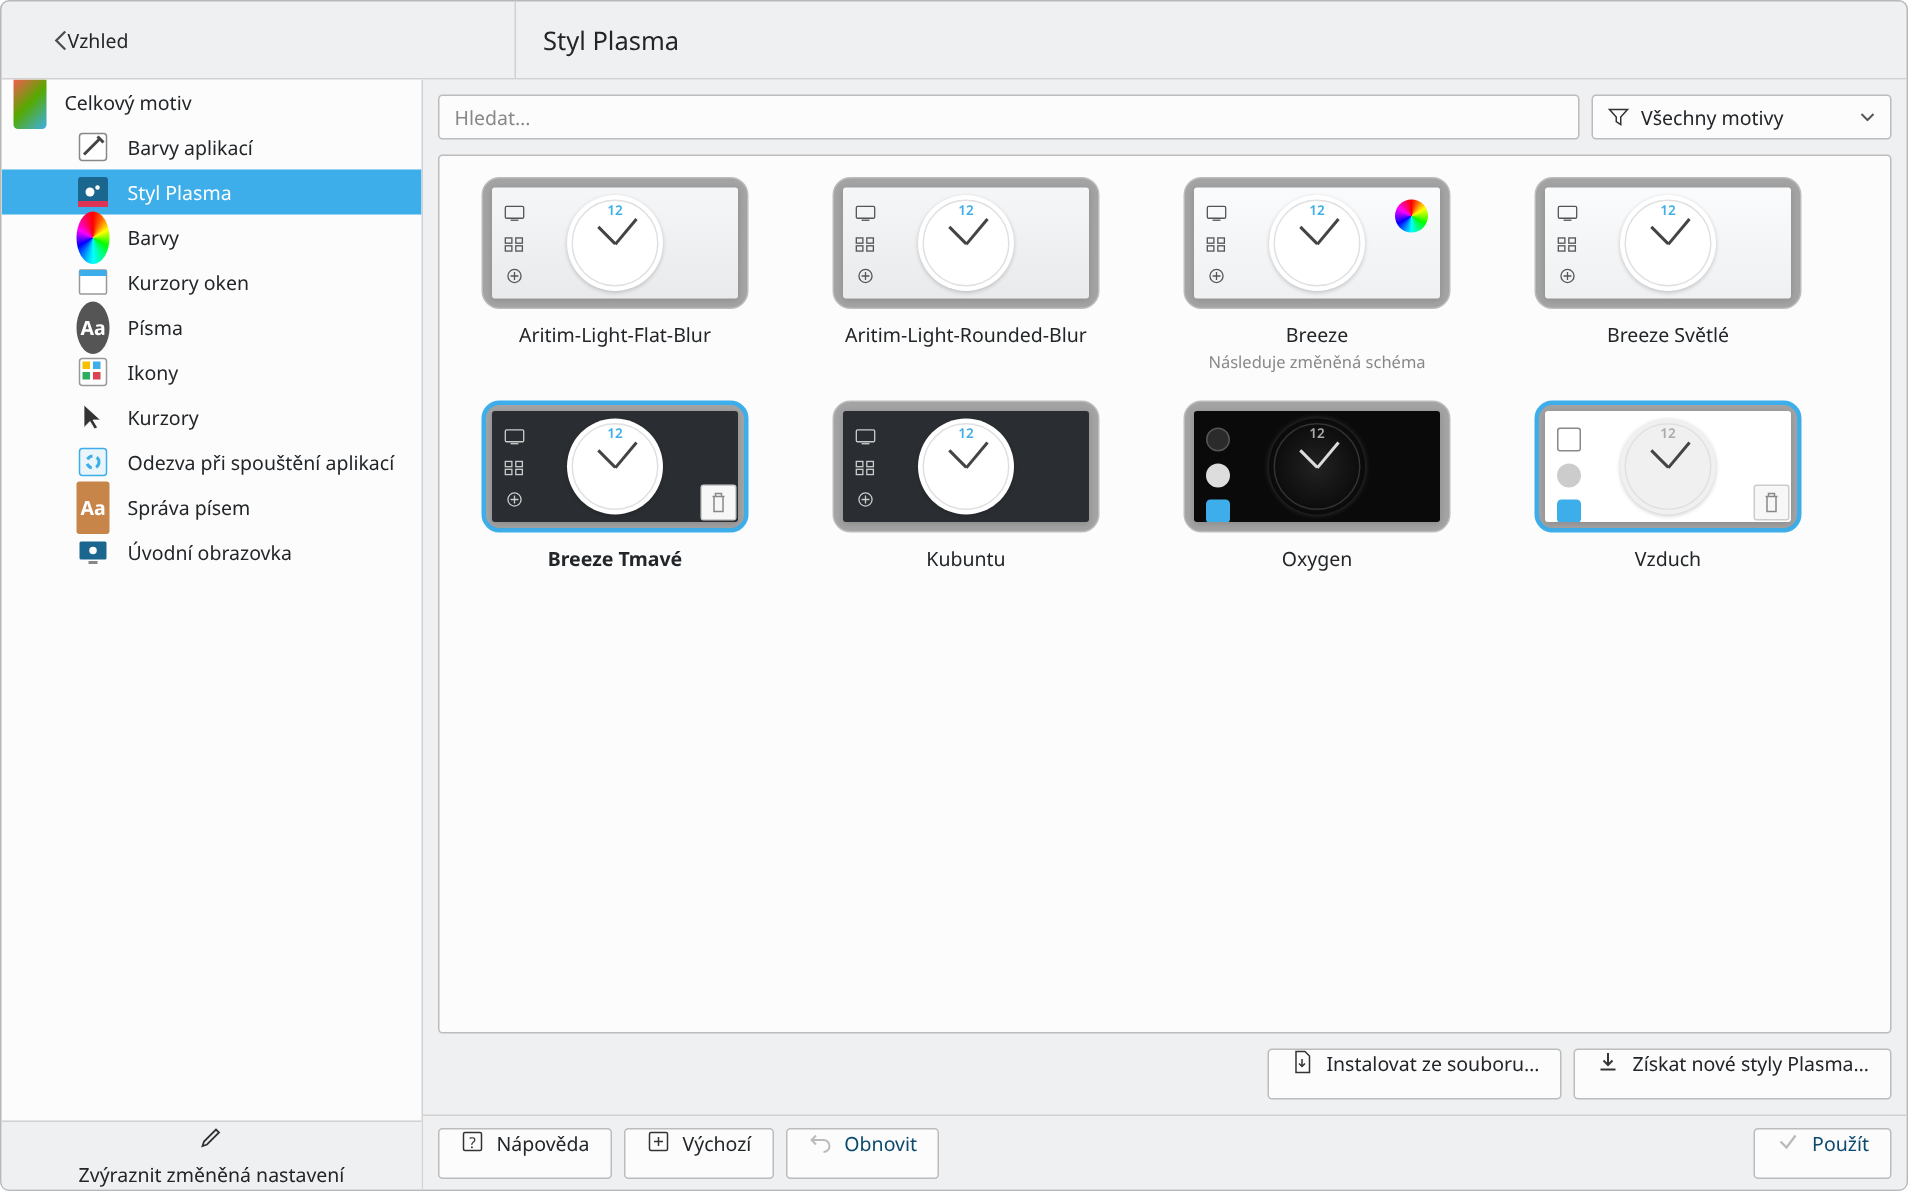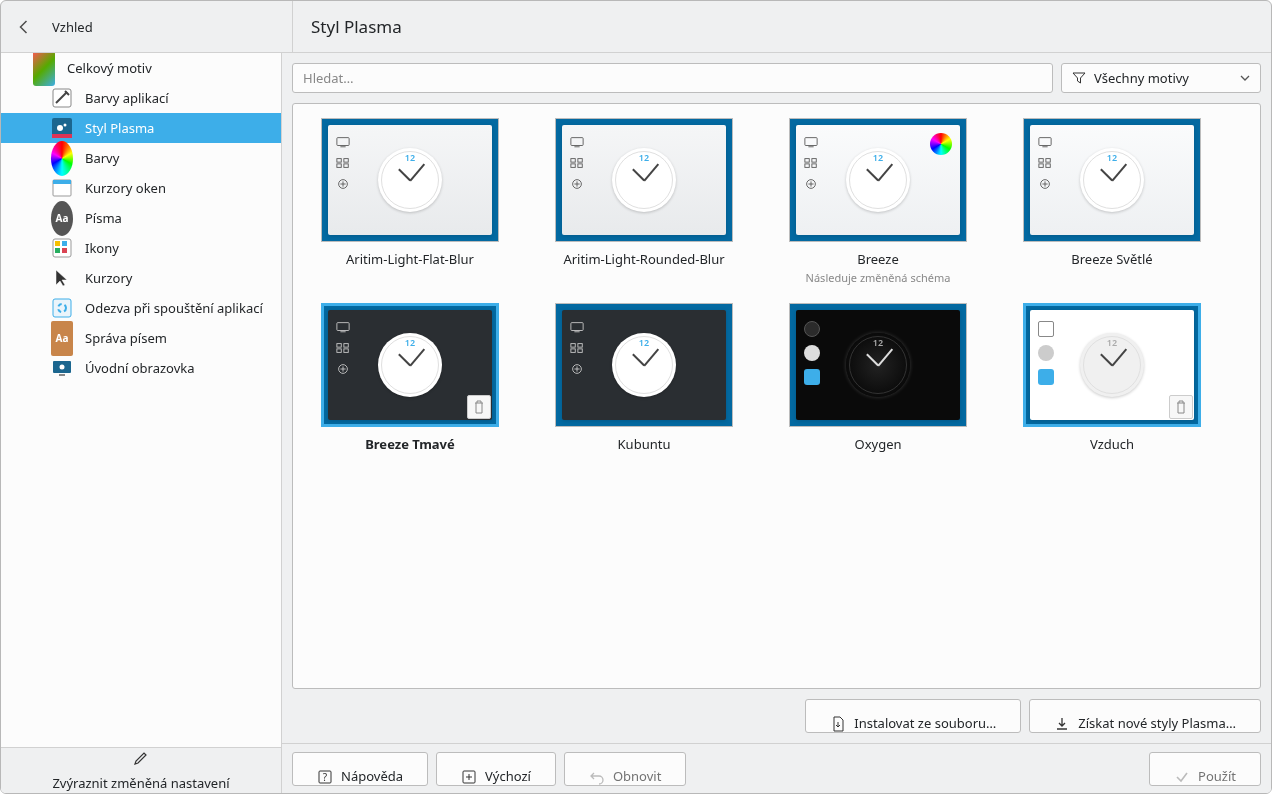--- a/index.html
+++ b/index.html
@@ -1,38 +1,38 @@
 <!DOCTYPE html>
 <html><head>
 <meta charset="utf-8">
 <style>
 * { box-sizing: border-box; margin: 0; padding: 0; }
 body { font-family: "Noto Sans", "Segoe UI", sans-serif; font-size: 13px; color: #232629; background: #fff; }
 .window { width: 1272px; height: 794px; background: #eff0f1; border: 1px solid #b8b8b8; border-radius: 6px; overflow: hidden; display: flex; flex-direction: column; position: relative; margin: 0 auto; }
 .topbar { display: flex; height: 52px; border-bottom: 1px solid #d1d1d1; }
-.back-section { width: 292px; display: flex; align-items: center; padding: 0 18px; gap: 24px; cursor: pointer; border-right: 1px solid #d1d1d1; }
+.back-section { width: 326px; display: flex; align-items: center; padding: 0 18px; gap: 0; cursor: pointer; border-right: 1px solid #d1d1d1; margin-left: 17px; }
 .back-section svg { width: 9px; height: 14px; }
 .title-section { flex: 1; display: flex; align-items: center; padding: 0 18px; font-size: 17px; }
 .body { flex: 1; display: flex; overflow: hidden; }
 .sidebar { width: 281px; background: #fcfcfc; border-right: 1px solid #d1d1d1; display: flex; flex-direction: column; }
 .side-list { flex: 1; overflow-y: auto; }
-.side-item { height: 30px; display: flex; align-items: center; padding-left: 32px; gap: 12px; cursor: pointer; }
+.side-item { height: 30px; display: flex; align-items: center; padding-left: 8px; gap: 12px; cursor: pointer; }
 .side-item.child { padding-left: 50px; }
 .side-item.selected { background: #3daee9; color: #fff; }
-.side-icon { width: 22px; height: 35px; display: flex; align-items: center; justify-content: center; font-size: 10px; border-radius: 3px; }
+.side-icon { width: 22px; height: 35px; display: flex; align-items: center; justify-content: center; font-size: 13px; border-radius: 3px; }
 .sidebar-footer { height: 46px; border-top: 1px solid #d1d1d1; display: flex; align-items: center; justify-content: center; gap: 8px; cursor: pointer; background: #eff0f1; flex-direction: column; }
 .main { flex: 1; display: flex; flex-direction: column; background: #eff0f1; }
 .search-row { display: flex; gap: 8px; padding: 10px 10px 0 10px; }
 .search-input { flex: 1; height: 30px; border: 1px solid #bcbcbc; border-radius: 3px; background: #fcfcfc; padding: 0 10px; font-size: 13px; color: #888; display: flex; align-items: center; }
 .filter-btn { width: 200px; height: 30px; border: 1px solid #bcbcbc; border-radius: 3px; background: #fcfcfc; display: flex; align-items: center; padding: 0 10px; gap: 8px; cursor: pointer; }
 .filter-btn .chev { margin-left: auto; }
 .content-frame { flex: 1; margin: 10px; border: 1px solid #bcbcbc; border-radius: 3px; background: #fcfcfc; padding: 14px 28px; overflow-y: auto; }
 .grid { display: grid; grid-template-columns: repeat(4, 178px); gap: 18px 56px; }
 .theme-cell { display: flex; flex-direction: column; align-items: center; }
-.preview { width: 178px; height: 124px; border: 1px solid #bcbcbc; border-radius: 0; padding: 6px; background: #0369a1; position: relative; cursor: pointer; }
+.preview { width: 178px; height: 88px; border: 1px solid #bcbcbc; border-radius: 12px; padding: 6px; background: #a3a3a3; position: relative; cursor: pointer; }
 .preview.selected { border: 3px solid #3daee9; padding: 4px; }
 .preview-inner { width: 100%; height: 100%; border-radius: 2px; position: relative; overflow: hidden; box-shadow: 0 1px 4px rgba(0,0,0,0.15); }
 .light-bg { background: linear-gradient(#f5f6f7, #e8eaec); }
 .lighter-bg { background: linear-gradient(#fafbfc, #eef0f2); }
 .dark-bg { background: #2a2e32; }
 .black-bg { background: #0a0a0a; }
 .white-bg { background: #ffffff; }
 .clock { position: absolute; width: 64px; height: 64px; border-radius: 50%; background: #fff; left: 50%; top: 50%; transform: translate(-50%, -50%); box-shadow: 0 1px 3px rgba(0,0,0,0.2); }
 .clock.dark { background: radial-gradient(#222, #000); box-shadow: 0 0 4px rgba(255,255,255,0.2); }
 .clock.gray { background: #f0f0f0; }
@@ -49,22 +49,22 @@
 .widgets.light .w { color:#555; }
 .widgets.dark .w { color:#ccc; }
 .color-wheel { position:absolute; right:8px; top:8px; width:22px; height:22px; border-radius:50%; background: conic-gradient(red, yellow, lime, cyan, blue, magenta, red); }
 .oxy-icons { position:absolute; left:8px; top:11px; display:flex; flex-direction:column; gap:8px; }
 .oxy-icons div { width:16px; height:16px; border-radius:50%; }
 .trash-btn { position:absolute; right:5px; bottom:5px; width:24px; height:24px; background:#f7f7f7; border:1px solid #ccc; border-radius:2px; display:flex; align-items:center; justify-content:center; color:#888; }
 .theme-name { margin-top: 8px; font-size: 13px; text-align:center; }
 .theme-name.bold { font-weight: 700; }
 .theme-sub { font-size: 11px; color: #888; text-align:center; margin-top:2px; }
 .action-row { display:flex; justify-content:flex-end; gap:8px; padding: 0 10px 10px 10px; }
-.btn { height: 34px; border:1px solid #bcbcbc; border-radius:3px; background:#fcfcfc; display:flex; align-items:flex-end; padding: 0 24px; gap:8px; cursor:pointer; font-size:13px; }
-.btn.disabled { color:#737373; cursor:default; }
+.btn { height: 34px; border:1px solid #bcbcbc; border-radius:3px; background:#fcfcfc; display:flex; align-items:flex-start; padding: 0 14px; gap:8px; cursor:pointer; font-size:13px; }
+.btn.disabled { color:#0c4a6e; cursor:default; }
 .bottom-bar { height: 50px; border-top:1px solid #d1d1d1; display:flex; align-items:center; padding: 0 10px; gap:8px; background:#eff0f1; }
 .spacer { flex:1; }
 svg { display:block; }
 </style>
 </head>
 <body>
 
 <div class="window">
   <div class="topbar">
     <div class="back-section">

